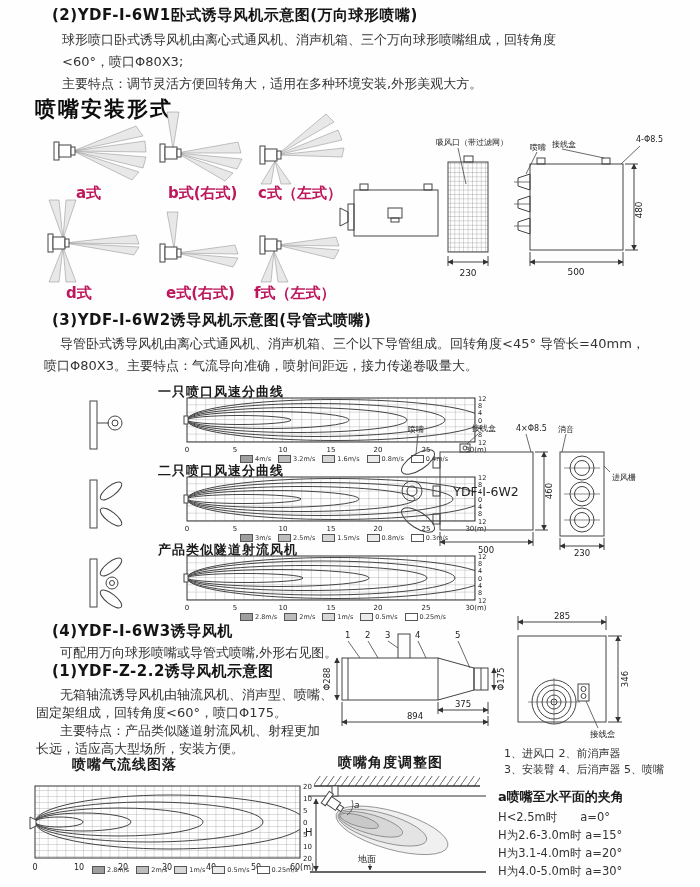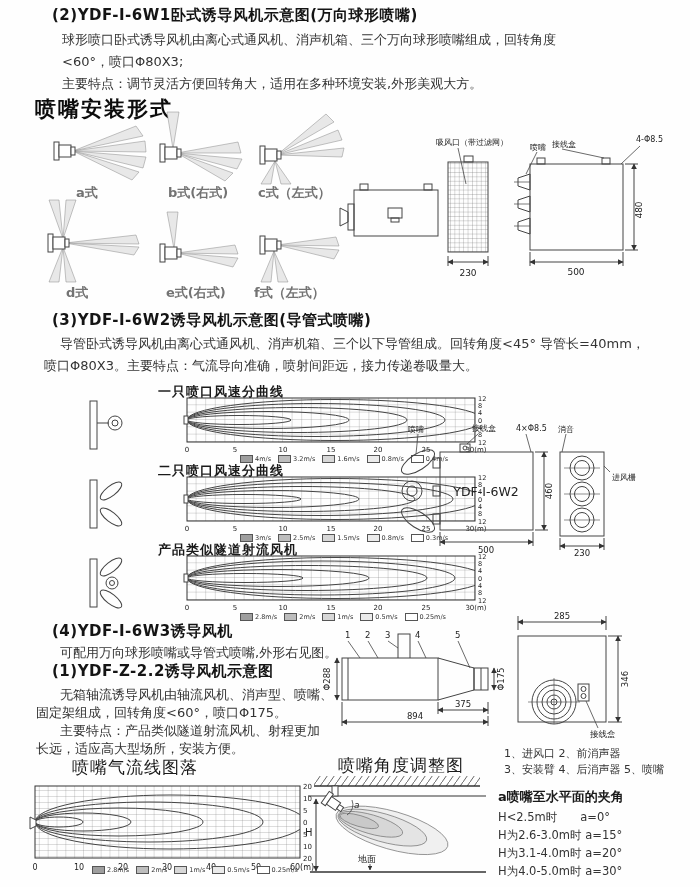--- a/index.html
+++ b/index.html
@@ -2,23 +2,23 @@
 <html><head>
 <meta charset="utf-8">
 <style>
   html,body{margin:0;padding:0;background:#fff;}
   #page{position:relative;width:700px;height:887px;background:#fefefe;
         font-family:"DejaVu Sans",sans-serif;color:#2b2b2b;overflow:hidden;}
   .abs{position:absolute;white-space:nowrap;}
   .st{font-size:15px;font-weight:bold;color:#141414;letter-spacing:.5px;margin-left:12px;}
   .bd{font-size:13px;color:#333;}
   .big{font-size:21px;font-weight:bold;color:#0c0c0c;letter-spacing:2px;}
-  .cap{font-size:13px;font-weight:600;color:#737373;}
+  .cap{font-size:15px;font-weight:600;color:#be185d;}
   .ct{font-size:13px;font-weight:bold;color:#1a1a1a;letter-spacing:1px;}
-  .bt{font-size:17px;font-weight:normal;color:#1a1a1a;letter-spacing:1px;}
+  .bt{font-size:14px;font-weight:bold;color:#1a1a1a;letter-spacing:1px;}
   .nt{font-size:13px;font-weight:bold;color:#1a1a1a;}
   .nl{font-size:11.5px;color:#333;}
   .pl{font-size:11px;color:#333;text-align:right;}
   svg{position:absolute;overflow:visible;}
   svg text{font-family:"DejaVu Sans",sans-serif;}
   .tk{font-size:6.5px;fill:#222;}
   .tkx{font-size:7px;fill:#222;text-anchor:middle;}
   .tkf{font-size:7px;fill:#222;}
   .tkfx{font-size:8px;fill:#222;text-anchor:middle;}
   .lb{font-size:8px;fill:#222;}

